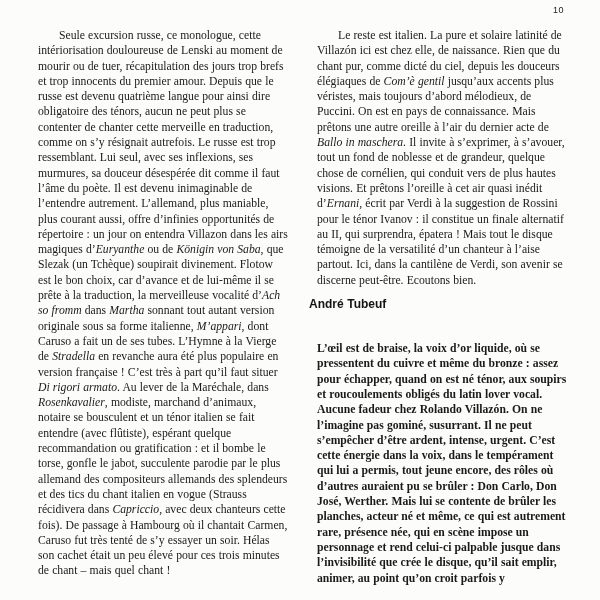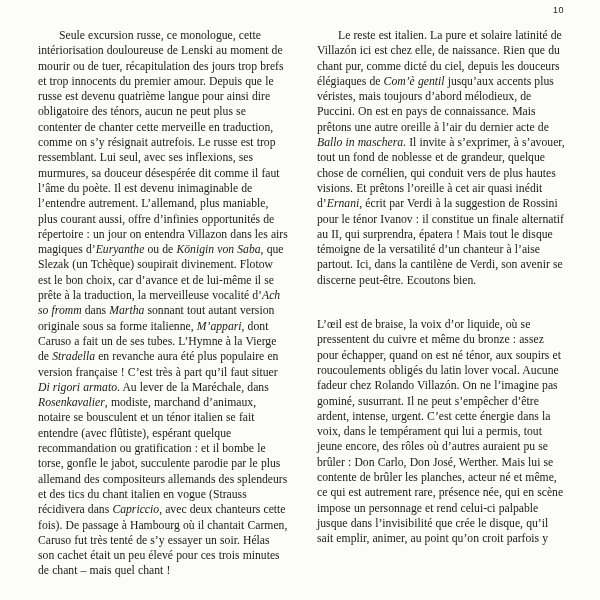--- a/index.html
+++ b/index.html
@@ -38,20 +38,21 @@
   .column-left  { left: 30px; }
   .column-right { left: 309px; }
   .column p.paragraph {
     margin: 8px;
   }
   .column p.indent {
     text-indent: 21px;
   }
   .column p.space-before {
     margin-top: 29px;
+    font-weight: bold;
   }
   .column h3.heading {
     margin: 9px 0 0 0;
     font-family: "Liberation Sans", sans-serif;
     font-size: 12px;
     font-weight: bold;
     line-height: 15px;
     color: #151515;
   }
   .italic { font-style: italic; }
@@ -61,15 +62,16 @@
 
 <div class="page">
   <div class="page-number">10</div>
 
   <div class="column column-left">
       <p class="paragraph indent"><span>Seule excursion russe, ce monologue, cette intériorisation douloureuse de Lenski au moment de mourir ou de tuer, récapitulation des jours trop brefs et trop innocents du premier amour. Depuis que le russe est devenu quatrième langue pour ainsi dire obligatoire des ténors, aucun ne peut plus se contenter de chanter cette merveille en traduction, comme on s’y résignait autrefois. Le russe est trop ressemblant. Lui seul, avec ses inflexions, ses murmures, sa douceur désespérée dit comme il faut l’âme du poète. Il est devenu inimaginable de l’entendre autrement. L’allemand, plus maniable, plus courant aussi, offre d’infinies opportunités de répertoire : un jour on entendra Villazon dans les airs magiques d’</span><span class="italic">Euryanthe</span><span> ou de </span><span class="italic">Königin von Saba</span><span>, que Slezak (un Tchèque) soupirait divinement. Flotow est le bon choix, car d’avance et de lui-même il se prête à la traduction, la merveilleuse vocalité d’</span><span class="italic">Ach so fromm</span><span> dans </span><span class="italic">Martha</span><span> sonnant tout autant version originale sous sa forme italienne, </span><span class="italic">M’appari</span><span>, dont Caruso a fait un de ses tubes. L’Hymne à la Vierge de </span><span class="italic">Stradella</span><span> en revanche aura été plus populaire en version française ! C’est très à part qu’il faut situer </span><span class="italic">Di rigori armato</span><span>. Au lever de la Maréchale, dans </span><span class="italic">Rosenkavalier</span><span>, modiste, marchand d’animaux, notaire se bousculent et un ténor italien se fait entendre (avec flûtiste), espérant quelque recommandation ou gratification : et il bombe le torse, gonfle le jabot, succulente parodie par le plus allemand des compositeurs allemands des splendeurs et des tics du chant italien en vogue (Strauss récidivera dans </span><span class="italic">Capriccio</span><span>, avec deux chanteurs cette fois). De passage à Hambourg où il chantait Carmen, Caruso fut très tenté de s’y essayer un soir. Hélas son cachet était un peu élevé pour ces trois minutes de chant – mais quel chant !</span></p>
     </div>
 
   <div class="column column-right">
       <p class="paragraph indent"><span>Le reste est italien. La pure et solaire latinité de Villazón ici est chez elle, de naissance. Rien que du chant pur, comme dicté du ciel, depuis les douceurs élégiaques de </span><span class="italic">Com’è gentil</span><span> jusqu’aux accents plus véristes, mais toujours d’abord mélodieux, de Puccini. On est en pays de connaissance. Mais prêtons une autre oreille à l’air du dernier acte de </span><span class="italic">Ballo in maschera</span><span>. Il invite à s’exprimer, à s’avouer, tout un fond de noblesse et de grandeur, quelque chose de cornélien, qui conduit vers de plus hautes visions. Et prêtons l’oreille à cet air quasi inédit d’</span><span class="italic">Ernani</span><span>, écrit par Verdi à la suggestion de Rossini pour le ténor Ivanov : il constitue un finale alternatif au II, qui surprendra, épatera ! Mais tout le disque témoigne de la versatilité d’un chanteur à l’aise partout. Ici, dans la cantilène de Verdi, son avenir se discerne peut-être. Ecoutons bien.</span></p>
+      <h3 class="heading"><span>André Tubeuf</span></h3>
       <p class="paragraph  space-before"><span>L’œil est de braise, la voix d’or liquide, où se pressentent du cuivre et même du bronze : assez pour échapper, quand on est né ténor, aux soupirs et roucoulements obligés du latin lover vocal. Aucune fadeur chez Rolando Villazón. On ne l’imagine pas gominé, susurrant. Il ne peut s’empêcher d’être ardent, intense, urgent. C’est cette énergie dans la voix, dans le tempérament qui lui a permis, tout jeune encore, des rôles où d’autres auraient pu se brûler : Don Carlo, Don José, Werther. Mais lui se contente de brûler les planches, acteur né et même, ce qui est autrement rare, présence née, qui en scène impose un personnage et rend celui-ci palpable jusque dans l’invisibilité que crée le disque, qu’il sait emplir, animer, au point qu’on croit parfois y</span></p>
     </div>
 </div>
 
 </body></html>

